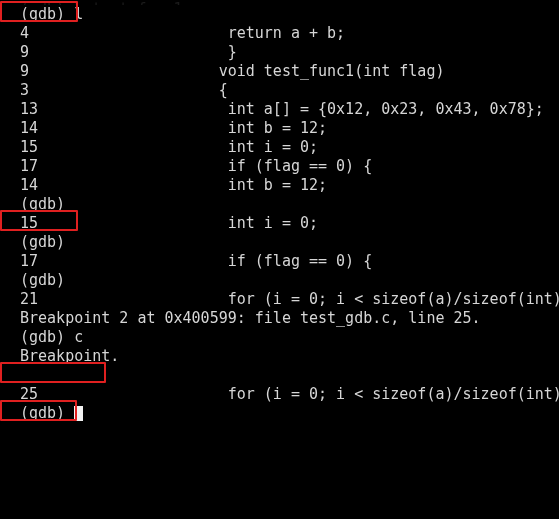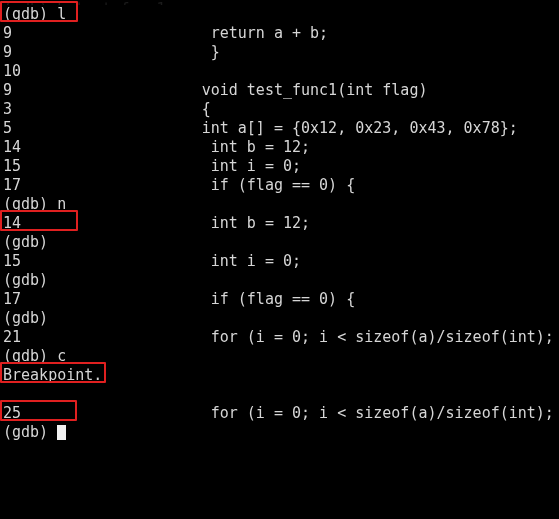--- a/index.html
+++ b/index.html
@@ -18,21 +18,21 @@
     font-size: 15px;
     line-height: 19px;
     color: #d6d6d6;
     -webkit-font-smoothing: none;
   }
   .screen {
     position: absolute;
     left: 0;
     top: 0;
     width: 559px;
-    padding-left: 3px;
+    padding-left: 20px;
     box-sizing: border-box;
   }
   .line {
     height: 19px;
     line-height: 19px;
     white-space: pre;
     position: relative;
     color: #d6d6d6;
   }
   .line.clipped-top {
@@ -58,37 +58,36 @@
     vertical-align: -3px;
   }
 </style>
 </head>
 <body>
 
 <div id="terminal">
   <div class="screen" id="screen">
       <div class="line clipped-top">(gdb) b test_func1</div>
       <div class="line">(gdb) l</div>
-      <div class="line">9                      return a + b;</div>
+      <div class="line">4                      return a + b;</div>
       <div class="line">9                      }</div>
-      <div class="line">10</div>
       <div class="line">9                     void test_func1(int flag)</div>
       <div class="line">3                     {</div>
-      <div class="line">5                     int a[] = {0x12, 0x23, 0x43, 0x78};</div>
+      <div class="line">13                     int a[] = {0x12, 0x23, 0x43, 0x78};</div>
       <div class="line">14                     int b = 12;</div>
       <div class="line">15                     int i = 0;</div>
       <div class="line">17                     if (flag == 0) {</div>
-      <div class="line">(gdb) n</div>
       <div class="line">14                     int b = 12;</div>
       <div class="line">(gdb)</div>
       <div class="line">15                     int i = 0;</div>
       <div class="line">(gdb)</div>
       <div class="line">17                     if (flag == 0) {</div>
       <div class="line">(gdb)</div>
       <div class="line">21                     for (i = 0; i &lt; sizeof(a)/sizeof(int); i++) {</div>
+      <div class="line">Breakpoint 2 at 0x400599: file test_gdb.c, line 25.</div>
       <div class="line">(gdb) c</div>
       <div class="line">Breakpoint.</div>
       <div class="line"></div>
       <div class="line">25                     for (i = 0; i &lt; sizeof(a)/sizeof(int); i++) {</div>
       <div class="line"><span>(gdb) </span><span class="cursor"></span></div>
     </div>
 <div class="hl" style="left: 0px; top: 1px; width: 78px; height: 21px;"></div>
     <div class="hl" style="left: 0px; top: 210px; width: 78px; height: 21px;"></div>
     <div class="hl" style="left: 0px; top: 362px; width: 106px; height: 21px;"></div>
     <div class="hl" style="left: 0px; top: 400px; width: 77px; height: 21px;"></div>

